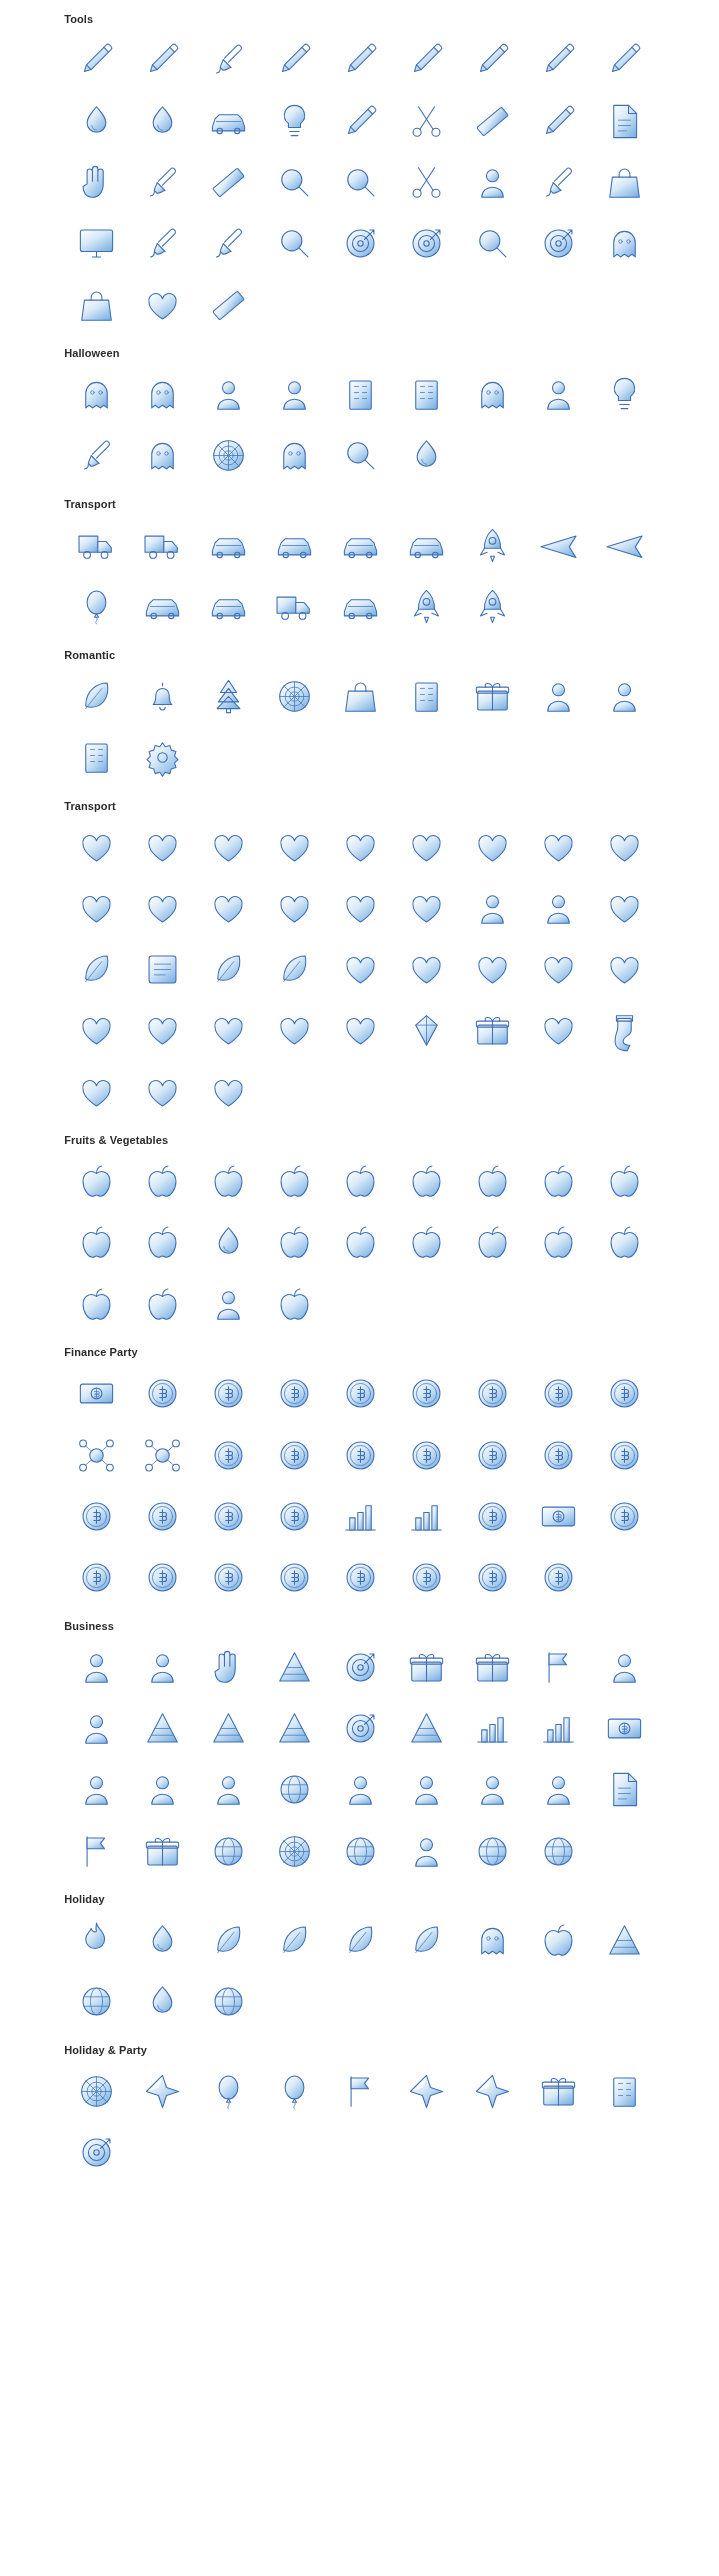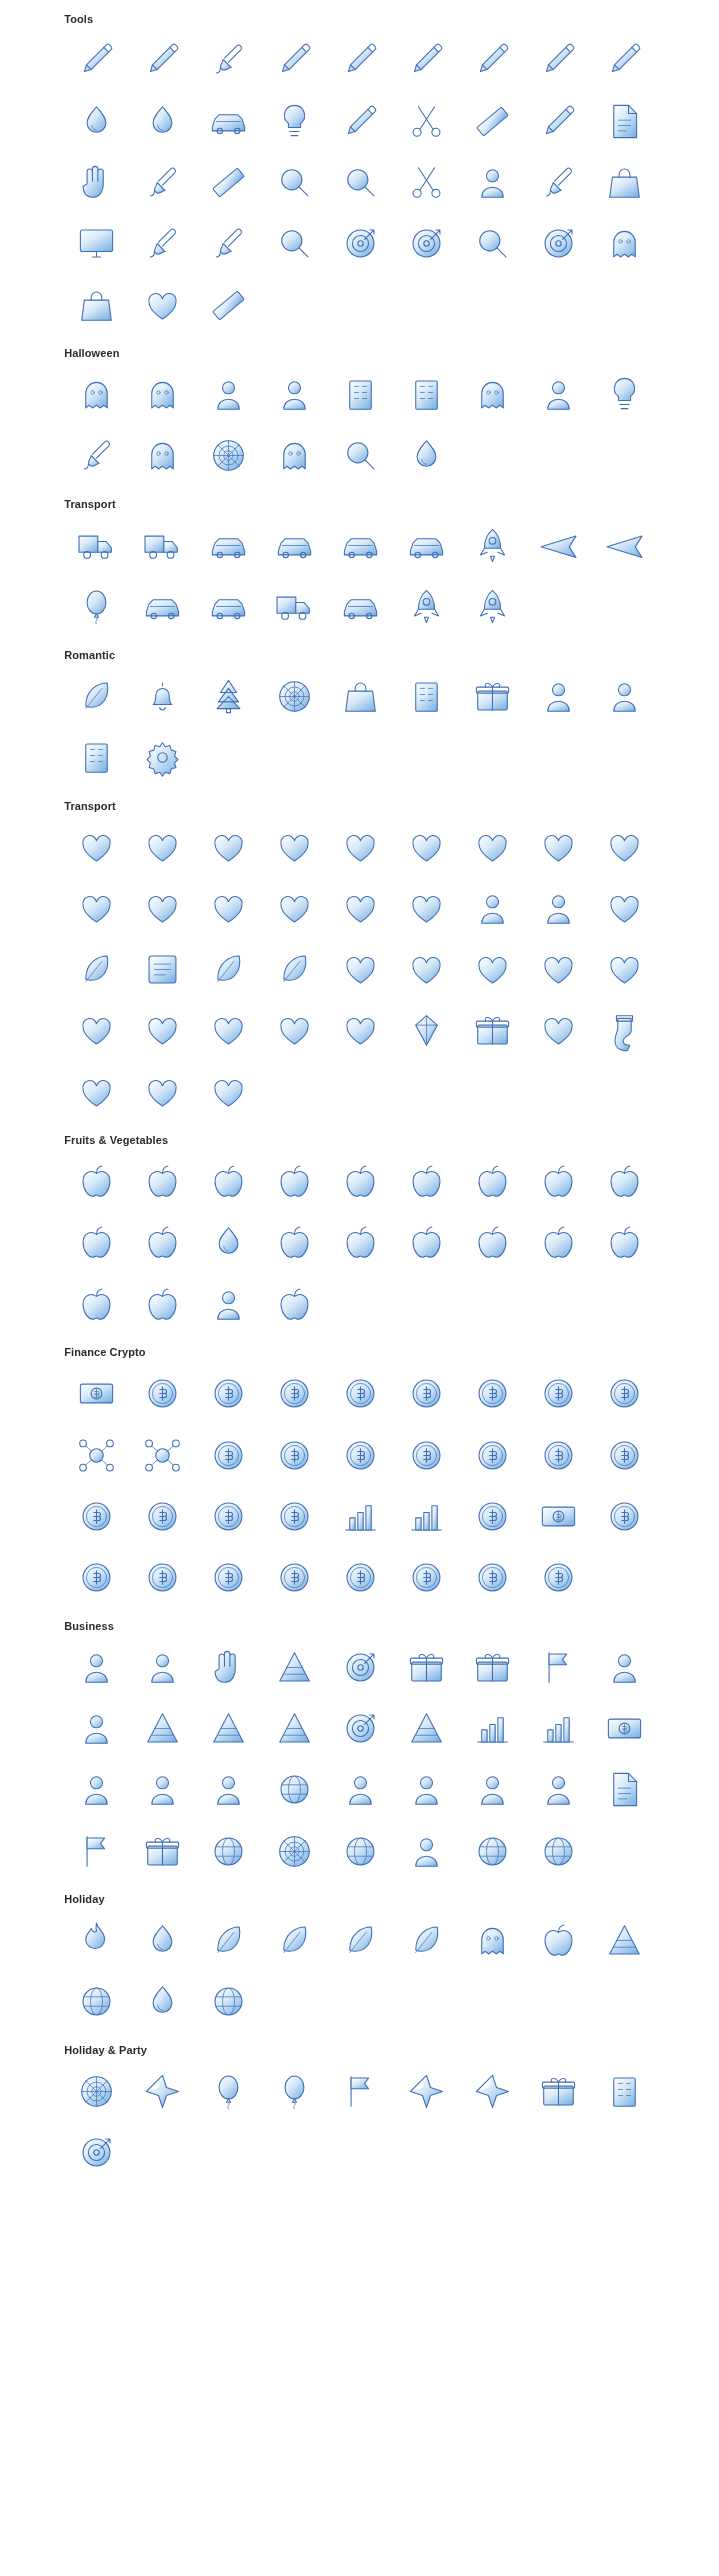--- a/index.html
+++ b/index.html
@@ -1134,21 +1134,21 @@
         <div class="icon-cell" title="orange-slice-icon">
           <svg viewBox="0 0 64 64" xmlns="http://www.w3.org/2000/svg">
             <path class="ic-fill" d="M32 20c8-6 20-2 20 12 0 12-8 22-14 22-3 0-4-2-6-2s-3 2-6 2c-6 0-14-10-14-22 0-14 12-18 20-12z"></path>
             <path class="ic-stroke" d="M32 20c8-6 20-2 20 12 0 12-8 22-14 22-3 0-4-2-6-2s-3 2-6 2c-6 0-14-10-14-22 0-14 12-18 20-12z"></path>
             <path class="ic-stroke" d="M32 20c0-6 3-10 8-11"></path>
           </svg>
         </div>
       </div>
     </section>
     <section class="category">
-      <h2 class="category-title">Finance Crypto</h2>
+      <h2 class="category-title">Finance Party</h2>
       <div class="icon-grid">
         <div class="icon-cell" title="bitcoin-banknote-icon">
           <svg viewBox="0 0 64 64" xmlns="http://www.w3.org/2000/svg">
             <rect class="ic-fill" x="8" y="18" width="48" height="28" rx="3"></rect>
             <rect class="ic-stroke" x="8" y="18" width="48" height="28" rx="3"></rect>
             <circle class="ic-stroke" cx="32" cy="32" r="8"></circle>
             <path class="ic-stroke-thin" d="M32 26v12M29 29h5a2 2 0 010 4h-5h5a2 2 0 010 4h-5"></path>
           </svg>
         </div>
         <div class="icon-cell" title="bitcoin-coin-icon">

